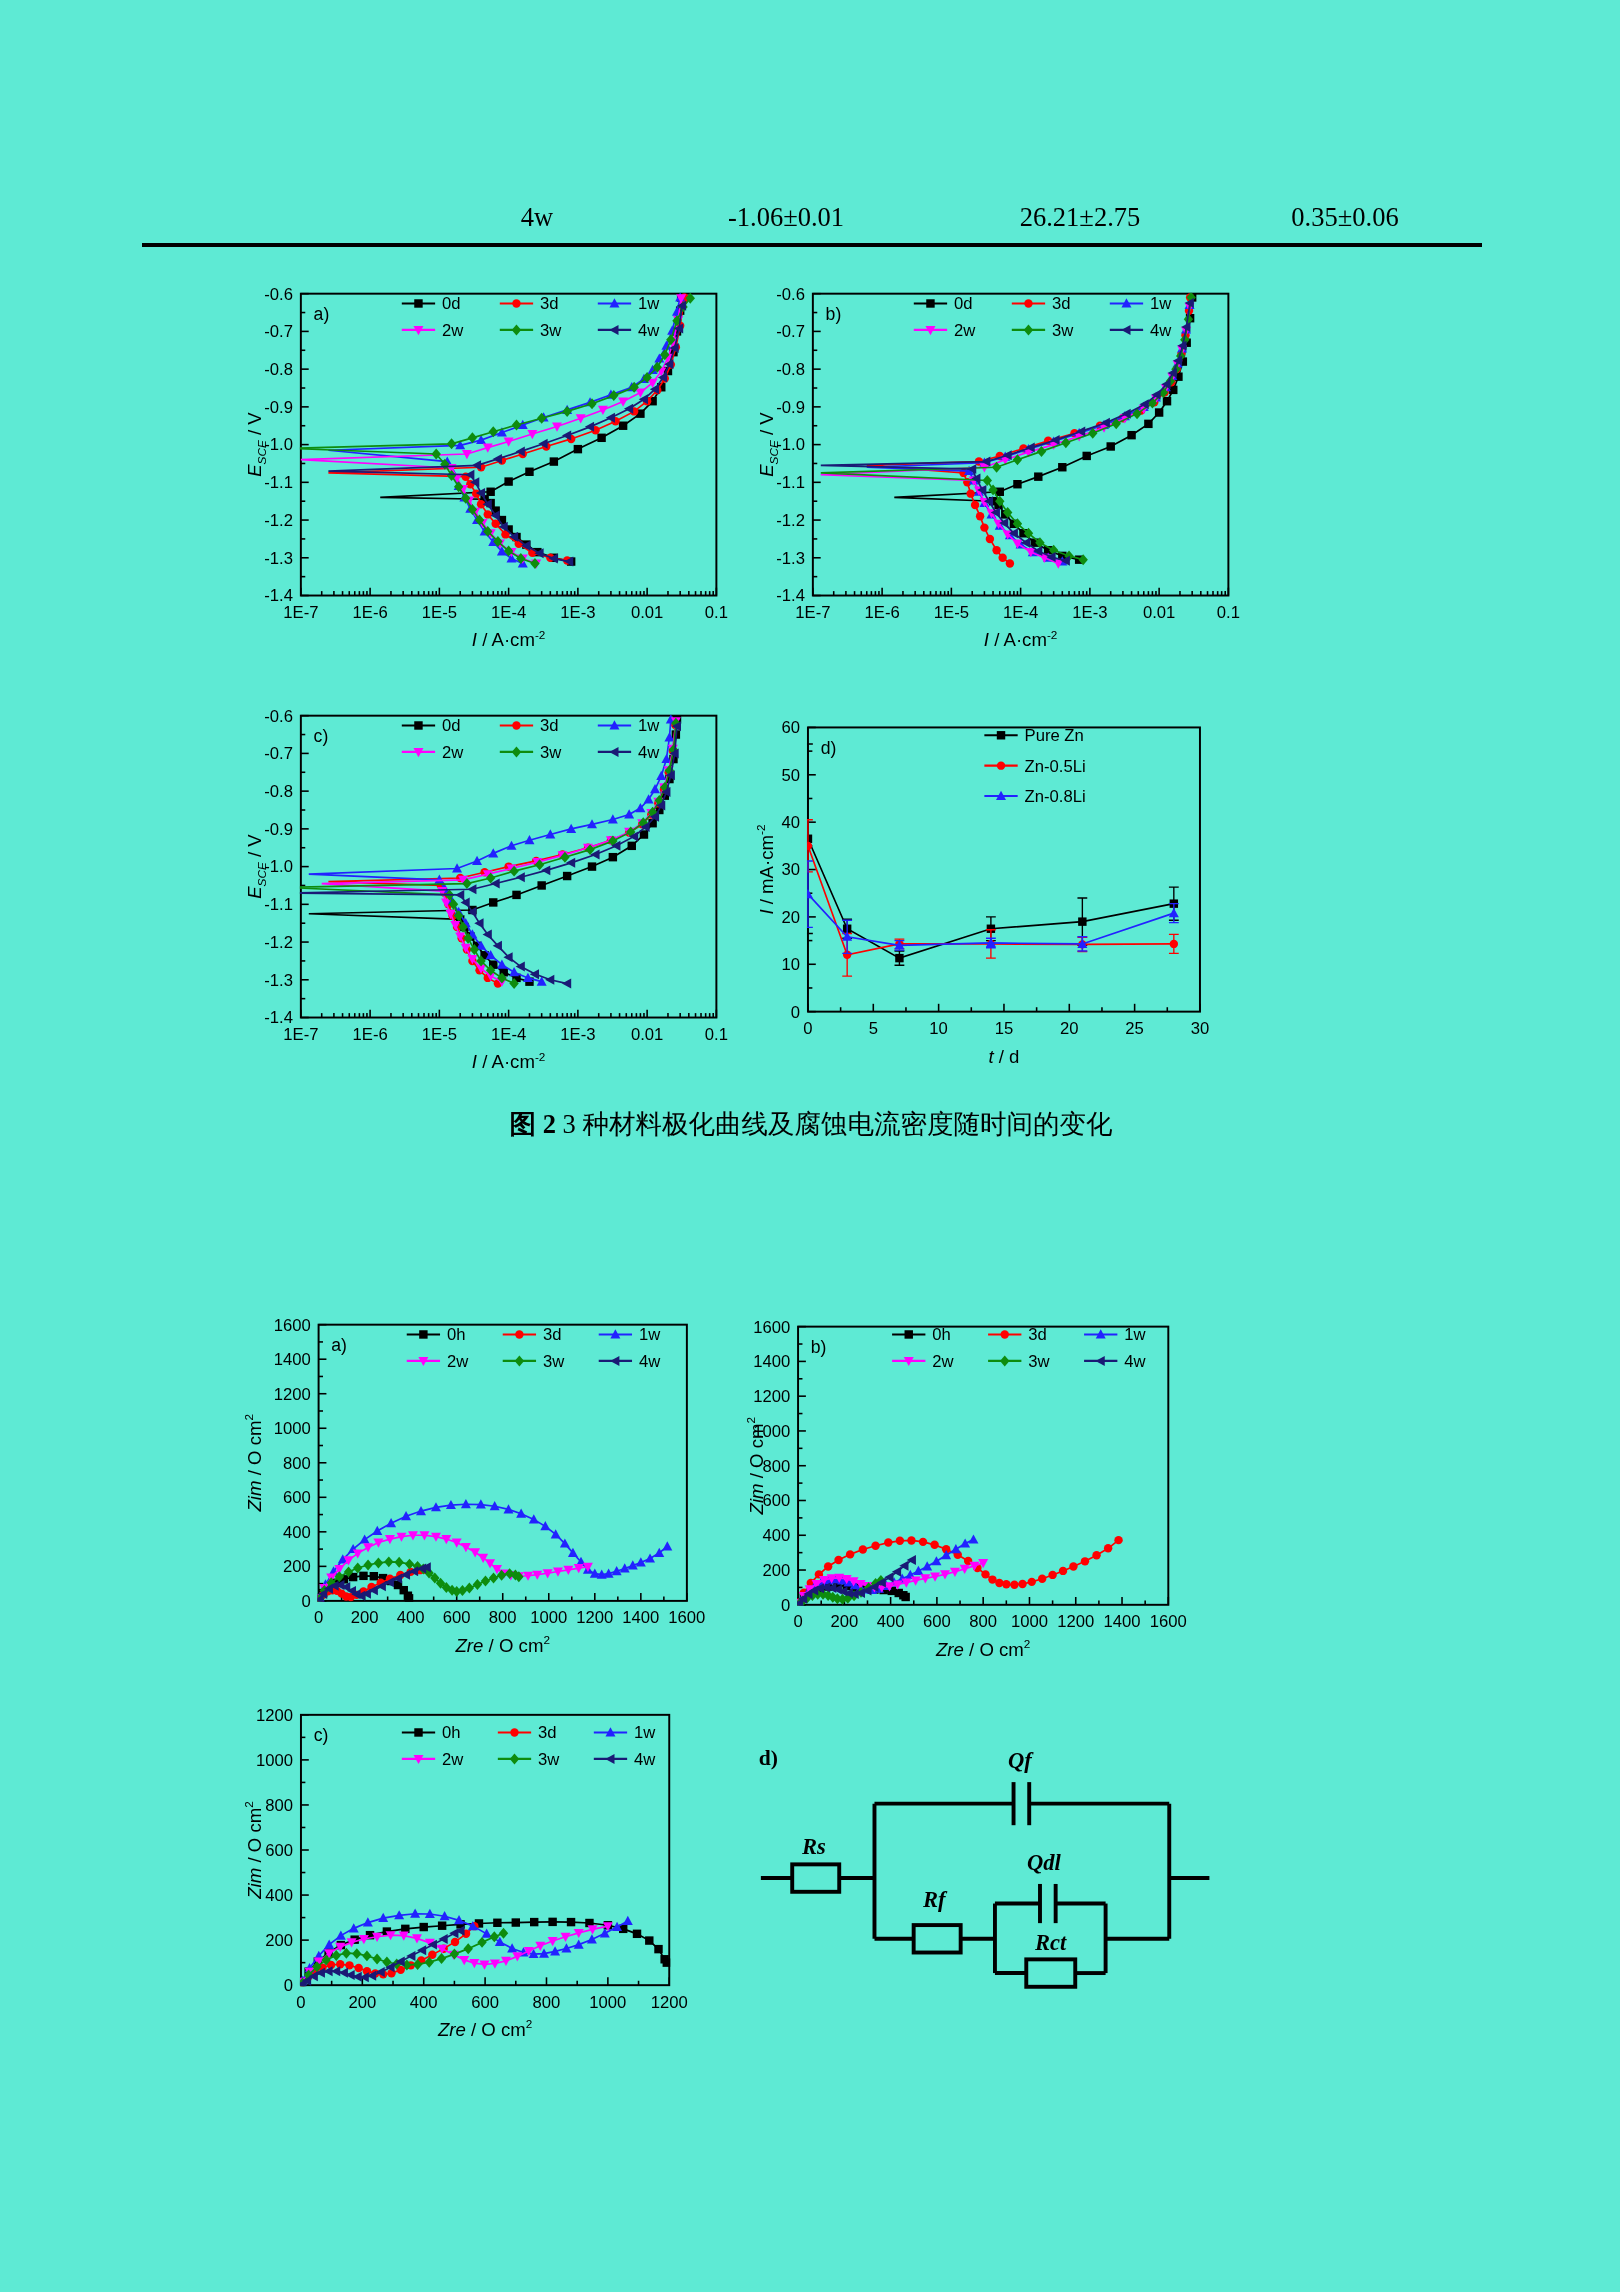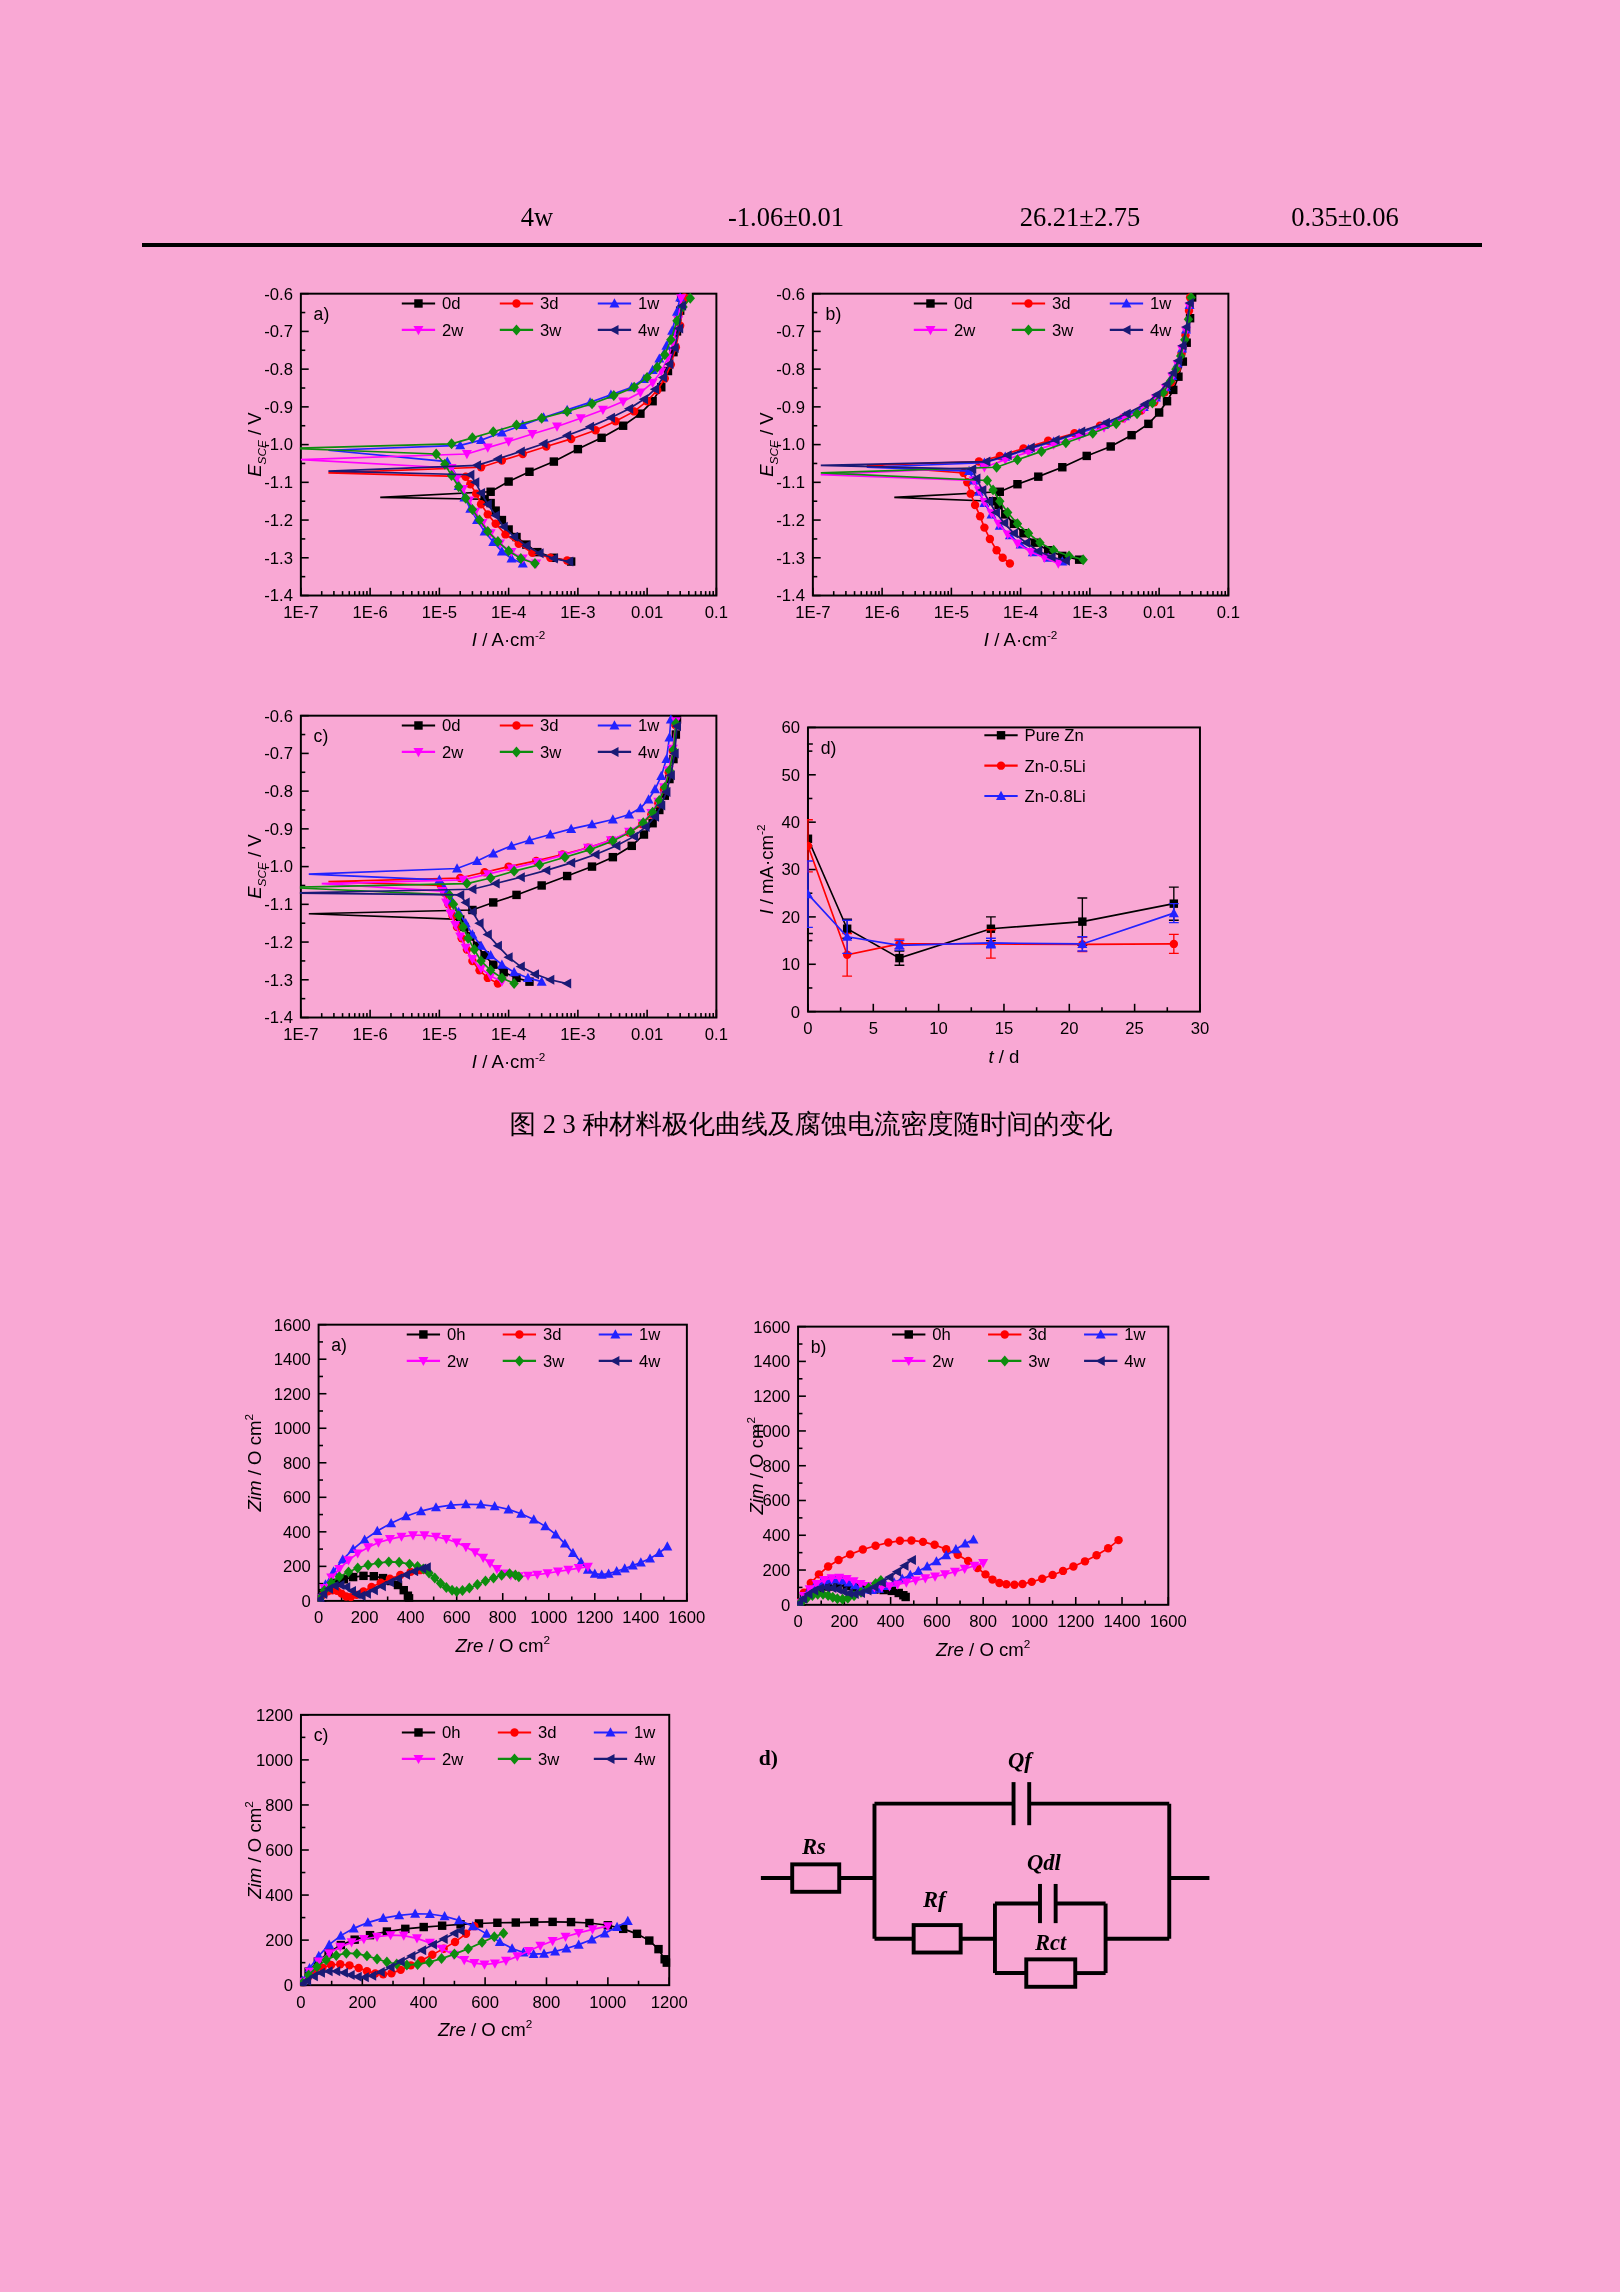--- a/index.html
+++ b/index.html
@@ -1,22 +1,22 @@
 <!DOCTYPE html>
 <html><head>
 <meta charset="utf-8">
 <style>
   html,body{margin:0;padding:0;background:#fff;}
-  #page{position:relative;width:1620px;height:2293px;background:#f9a8d4;overflow:hidden;
+  #page{position:relative;width:1620px;height:2293px;background:#5eead4;overflow:hidden;
         font-family:"Liberation Serif",serif;color:#000;}
   .tcell{position:absolute;top:202px;font-size:26.5px;transform:translateX(-50%);white-space:nowrap;}
   #table-rule{position:absolute;left:142px;top:243px;width:1340px;height:3.9px;background:#000;}
   .chart{position:absolute;font-family:"Liberation Sans",sans-serif;}
   .cap{position:absolute;left:137px;width:1348px;text-align:center;font-size:26.5px;white-space:nowrap;}
-  .b{font-weight:normal;}
+  .b{font-weight:bold;}
   #circuit-panel{position:absolute;}
   .clab{position:absolute;font-family:"Liberation Serif",serif;font-weight:bold;font-style:italic;
         font-size:22.5px;white-space:nowrap;text-align:center;}
   .cpanel-label{position:absolute;font-family:"Liberation Serif",serif;font-weight:bold;font-size:21.6px;}
 </style>
 </head>
 <body>
 
 <div id="page">
 

